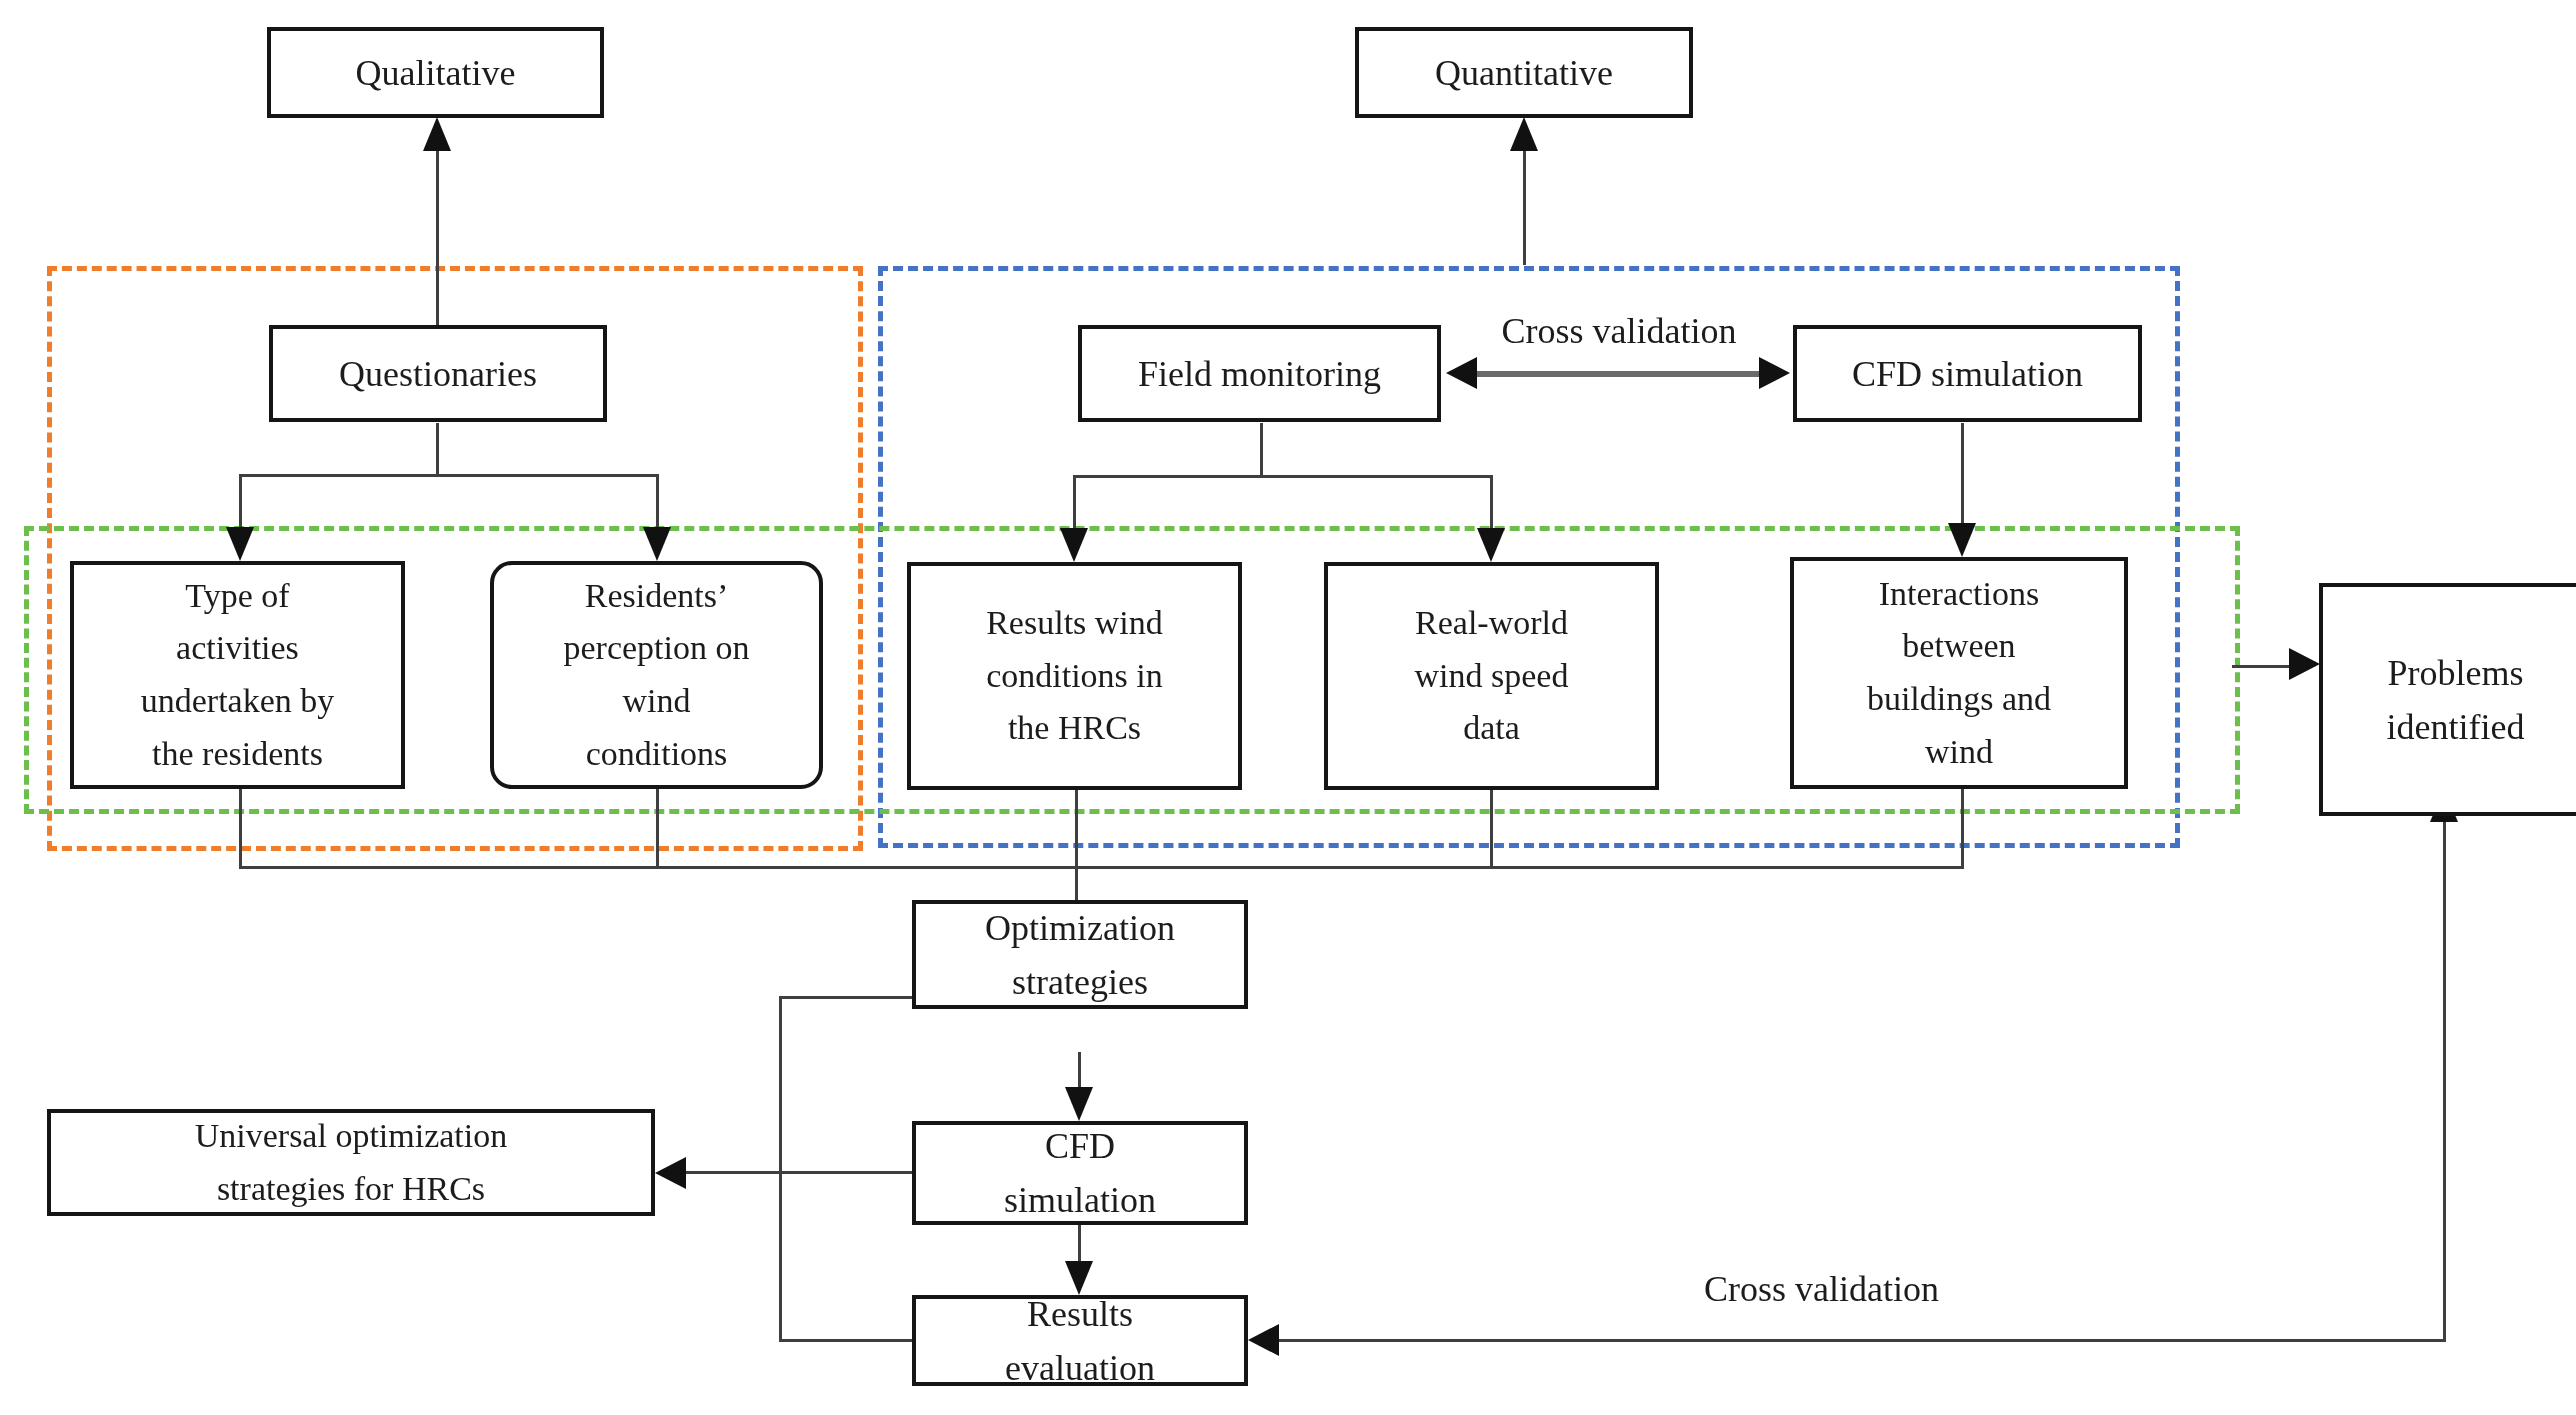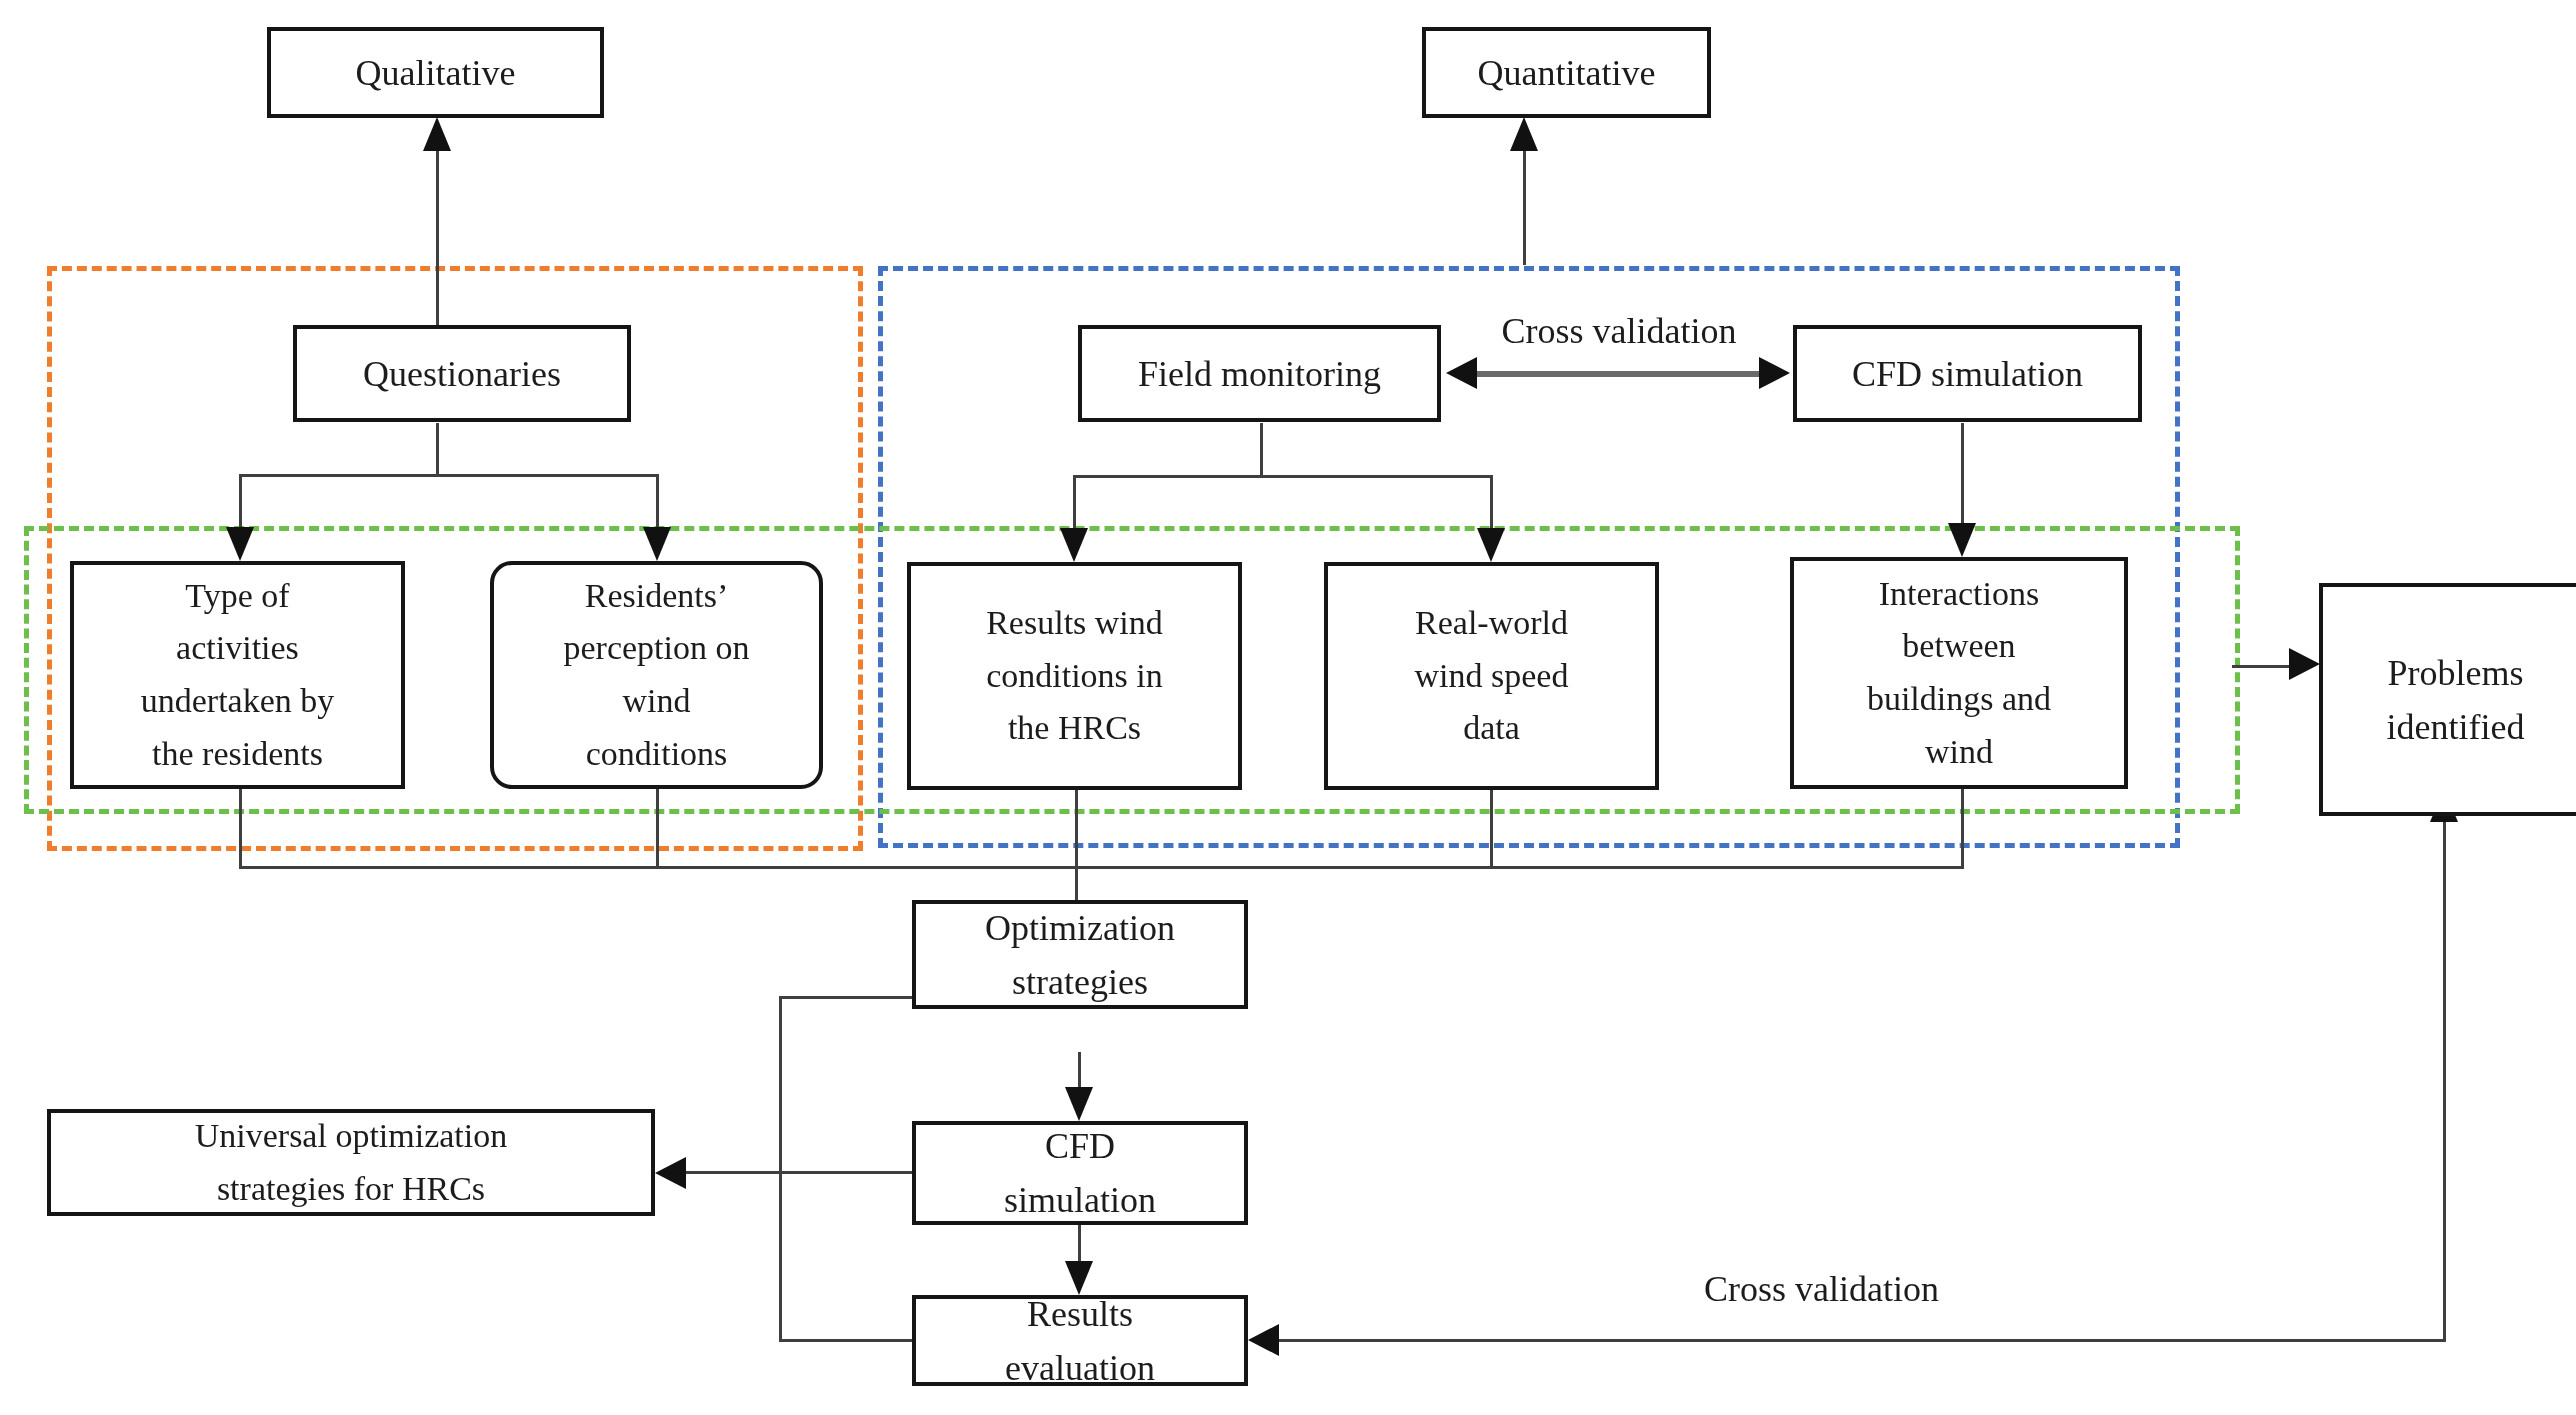--- a/index.html
+++ b/index.html
@@ -13,22 +13,22 @@
   .group.blue{left:878px;top:266px;width:1292px;height:572px;border:5.7px dashed #4472c4;}
   .group.green{left:24px;top:526px;width:2206px;height:278px;border:5.7px dashed #6cbf4b;}
 
   
   .node{position:absolute;background:#ffffff;border:4.9px solid #151515;
         display:flex;align-items:center;justify-content:center;text-align:center;
         box-sizing:border-box;}
   .node-label{white-space:pre-line;font-size:36px;line-height:1.5;padding:1.6px 6.5px;}
 
   .n-qualitative{left:267px;top:27px;width:337px;height:91px;}
-  .n-quantitative{left:1422px;top:27px;width:289px;height:91px;}
-  .n-questionaries{left:269px;top:325px;width:338px;height:97px;margin-left:24px;}
+  .n-quantitative{left:1355px;top:27px;width:338px;height:91px;}
+  .n-questionaries{left:269px;top:325px;width:338px;height:97px;}
   .n-field{left:1078px;top:325px;width:363px;height:97px;}
   .n-cfdtop{left:1793px;top:325px;width:349px;height:97px;}
   .n-type{left:70px;top:561px;width:335px;height:228px;}
   .n-perception{left:490px;top:561px;width:333px;height:228px;border-radius:22px;}
   .n-present{left:907px;top:562px;width:335px;height:228px;}
   .n-realworld{left:1324px;top:562px;width:335px;height:228px;}
   .n-interactions{left:1790px;top:557px;width:338px;height:232px;}
   .n-problems{left:2319px;top:583px;width:273px;height:233px;}
   .n-optimization{left:912px;top:900px;width:336px;height:109px;}
   .n-cfdbottom{left:912px;top:1121px;width:336px;height:104px;}

